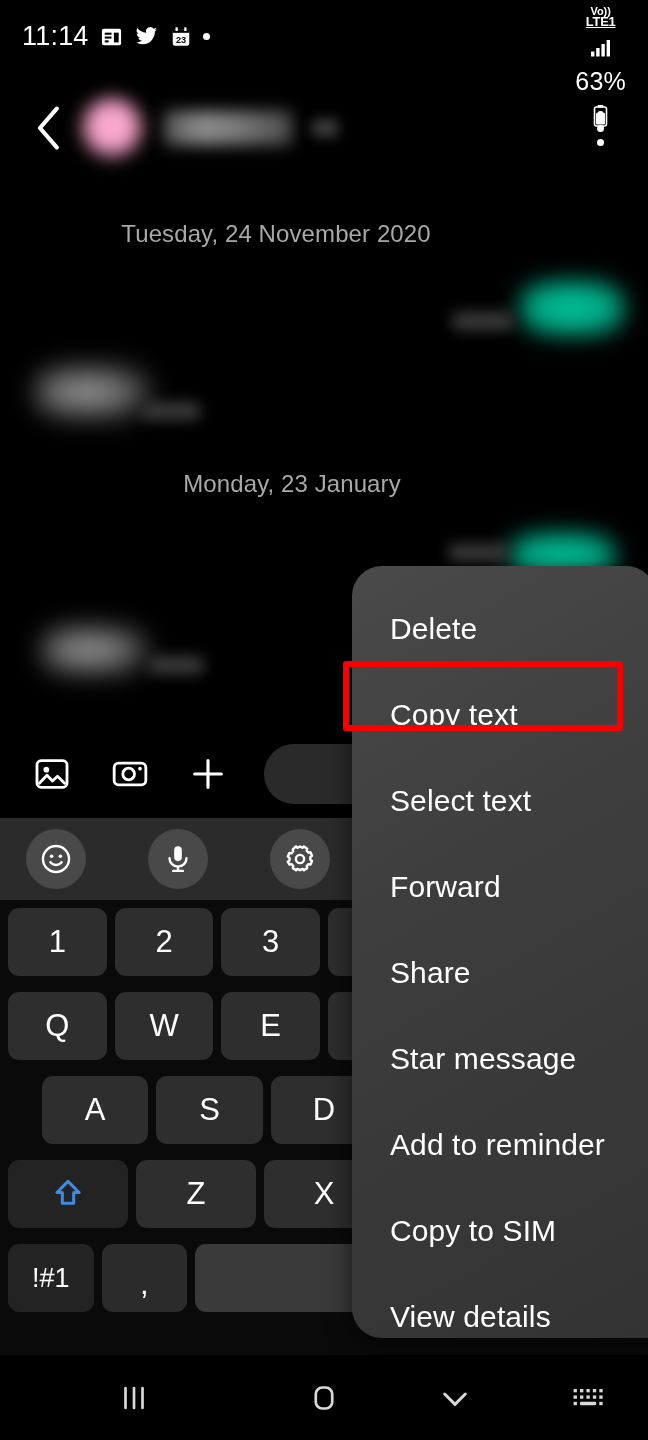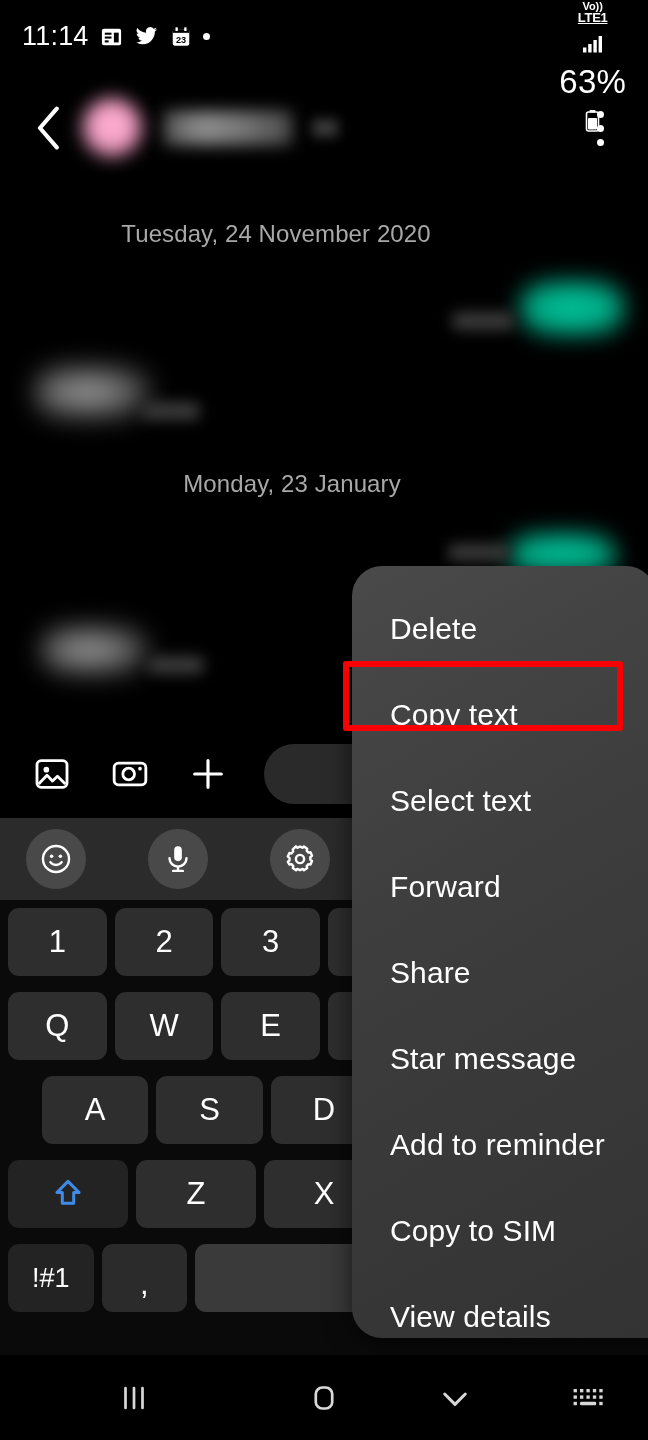--- a/index.html
+++ b/index.html
@@ -15,21 +15,21 @@
   #statusbar {
     position:absolute; top:0; left:0; width:648px; height:72px;
     display:flex; align-items:center; justify-content:space-between;
     padding:0 22px; color:#fff;
   }
   .sb-left { display:flex; align-items:center; gap:11px; }
   .sb-right { display:flex; align-items:center; gap:8px;flex-direction:column; }
   .sb-time { font-size:27px; letter-spacing:0.2px; font-weight:400; }
   .sb-ico { display:inline-flex; align-items:flex-end; justify-content:center; }
   .sb-dot { width:7px; height:7px; border-radius:50%; background:#fff; display:inline-block; }
-  .sb-pct { font-size:33px; font-weight:400; letter-spacing:0.2px; }
+  .sb-pct { font-size:25px; font-weight:400; letter-spacing:0.2px; }
   .volte { display:flex; flex-direction:column; align-items:center; line-height:0.95; }
   .volte .v1 { font-size:11px; font-weight:700; }
   .volte .v2 { font-size:13px; font-weight:700; letter-spacing:-0.3px;text-decoration:underline; }
 
   
   #apptop {
     position:absolute; top:72px; left:0; width:648px; height:112px;
     display:flex; align-items:center; padding:0 26px;
   }
   #backbtn { width:46px; height:46px; display:flex; align-items:center; justify-content:center; }

